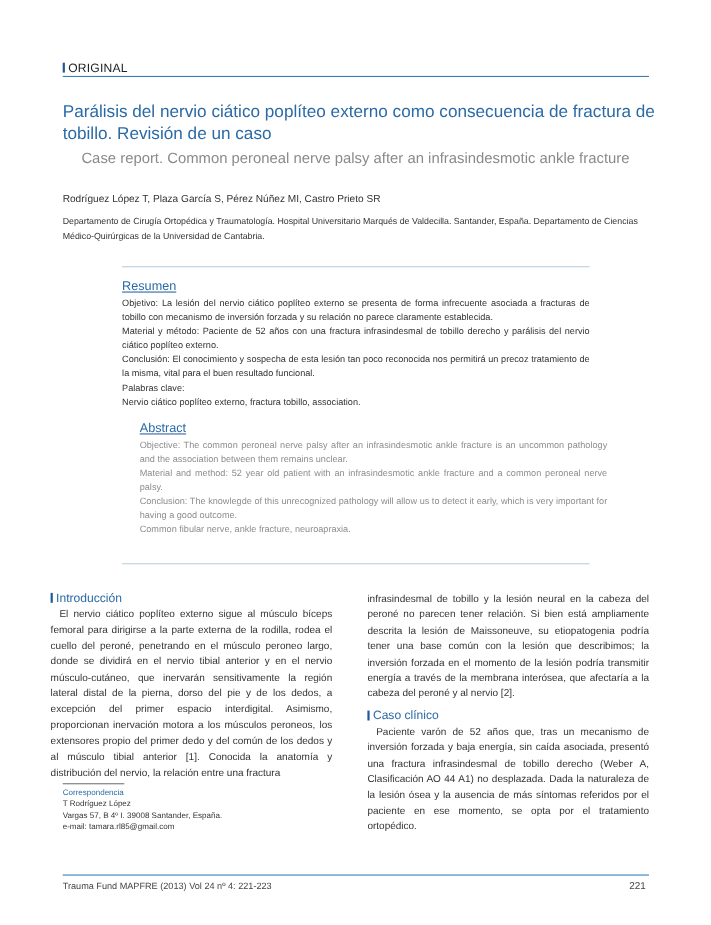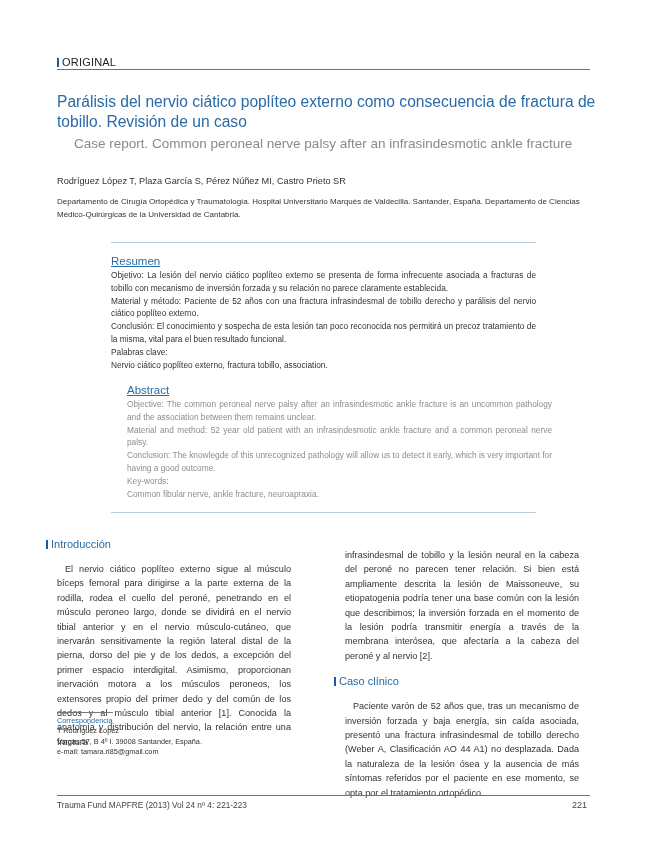--- a/index.html
+++ b/index.html
@@ -14,21 +14,21 @@
   .abs-rule { position:absolute; left:111px; width:425px; height:1px; background:#b9cfe0; }
   .abs-box { position:absolute; left:111px; width:425px; font-size:8.3px; line-height:12.8px; text-align:justify; }
   .abs-box h3 { margin:0 0 1px 0; font-weight:normal; font-size:11.5px; color:#2a6aa6; line-height:13px;text-decoration:underline; }
   .abs-box p { margin:0; }
   .resumen { top:255px; color:#333; }
   .abstract { top:384px; color:#8d8d8d;margin-left:16px; }
   .col { position:absolute; top:537px; width:256px; font-size:9.1px; line-height:14.4px; color:#333; text-align:justify; }
   .col.left { left:46px; }
   .col.right { left:334px; }
   .col h2 { margin:0; font-weight:normal; font-size:11px; color:#2a6aa6; line-height:14px; }
-  .col p { margin:11px; text-indent:8px; }
+  .col p { margin:0; text-indent:8px; }
   .corr { position:absolute; left:57px; top:712px; width:260px; font-size:7.3px; line-height:10.4px; color:#333; }
   .corr .short-rule { width:56px; height:1px; background:#777; margin-bottom:3px; }
   .corr .label { color:#2a6aa6; }
   .rule-bottom { position:absolute; left:57px; top:795px; width:533px; height:1px; background:#3b7fb5; }
   .footer-left { position:absolute; left:57px; top:800px; font-size:8.3px; color:#444; }
   .footer-right { position:absolute; left:572px; top:800px; font-size:9px; color:#444; }
 </style>
 </head>
 <body>
 
@@ -49,21 +49,20 @@
   <p>Conclusión: El conocimiento y sospecha de esta lesión tan poco reconocida nos permitirá un precoz tratamiento de la misma, vital para el buen resultado funcional.</p>
   <p>Palabras clave:</p>
   <p>Nervio ciático poplíteo externo, fractura tobillo, association.</p>
 </div>
 
 <div class="abs-box abstract">
   <h3>Abstract</h3>
   <p>Objective: The common peroneal nerve palsy after an infrasindesmotic ankle fracture is an uncommon pathology and the association between them remains unclear.</p>
   <p>Material and method: 52 year old patient with an infrasindesmotic ankle fracture and a common peroneal nerve palsy.</p>
   <p>Conclusion: The knowlegde of this unrecognized pathology will allow us to detect it early, which is very important for having a good outcome.</p>
-  <p>Key-words:</p>
   <p>Common fibular nerve, ankle fracture, neuroapraxia.</p>
 </div>
 
 <div class="abs-rule" style="top:512px"></div>
 
 <div class="col left">
   <h2><span class="h-bar"></span><span>Introducción</span></h2>
   <p>El nervio ciático poplíteo externo sigue al músculo bíceps femoral para dirigirse a la parte externa de la rodilla, rodea el cuello del peroné, penetrando en el músculo peroneo largo, donde se dividirá en el nervio tibial anterior y en el nervio músculo-cutáneo, que inervarán sensitivamente la región lateral distal de la pierna, dorso del pie y de los dedos, a excepción del primer espacio interdigital. Asimismo, proporcionan inervación motora a los músculos peroneos, los extensores propio del primer dedo y del común de los dedos y al músculo tibial anterior [1]. Conocida la anatomía y distribución del nervio, la relación entre una fractura</p>
 </div>
 

